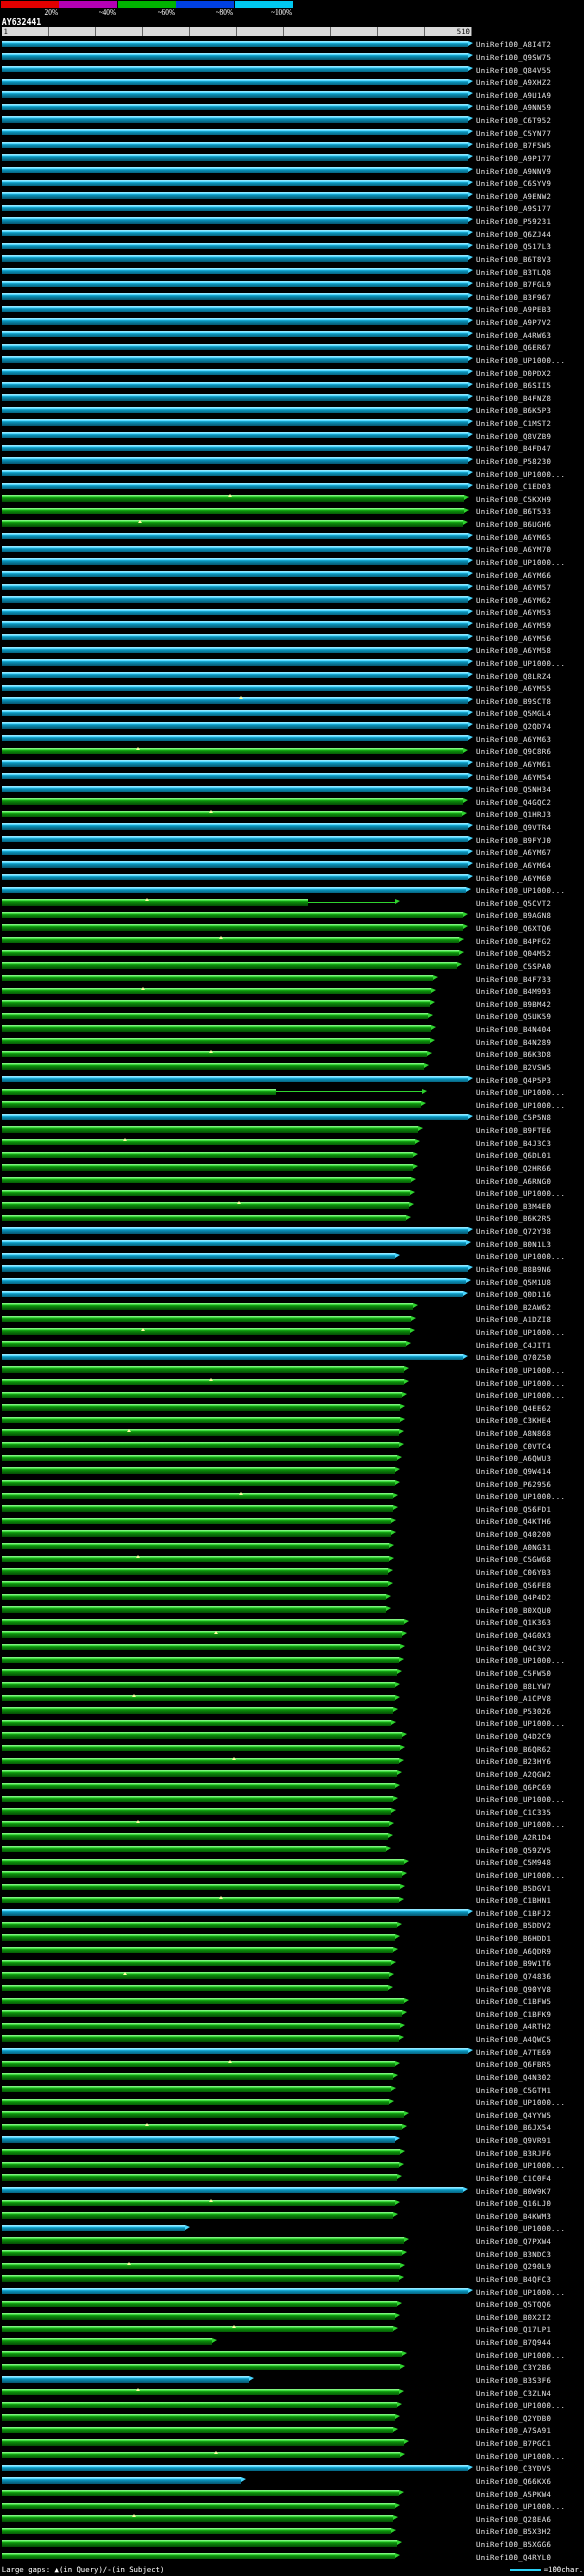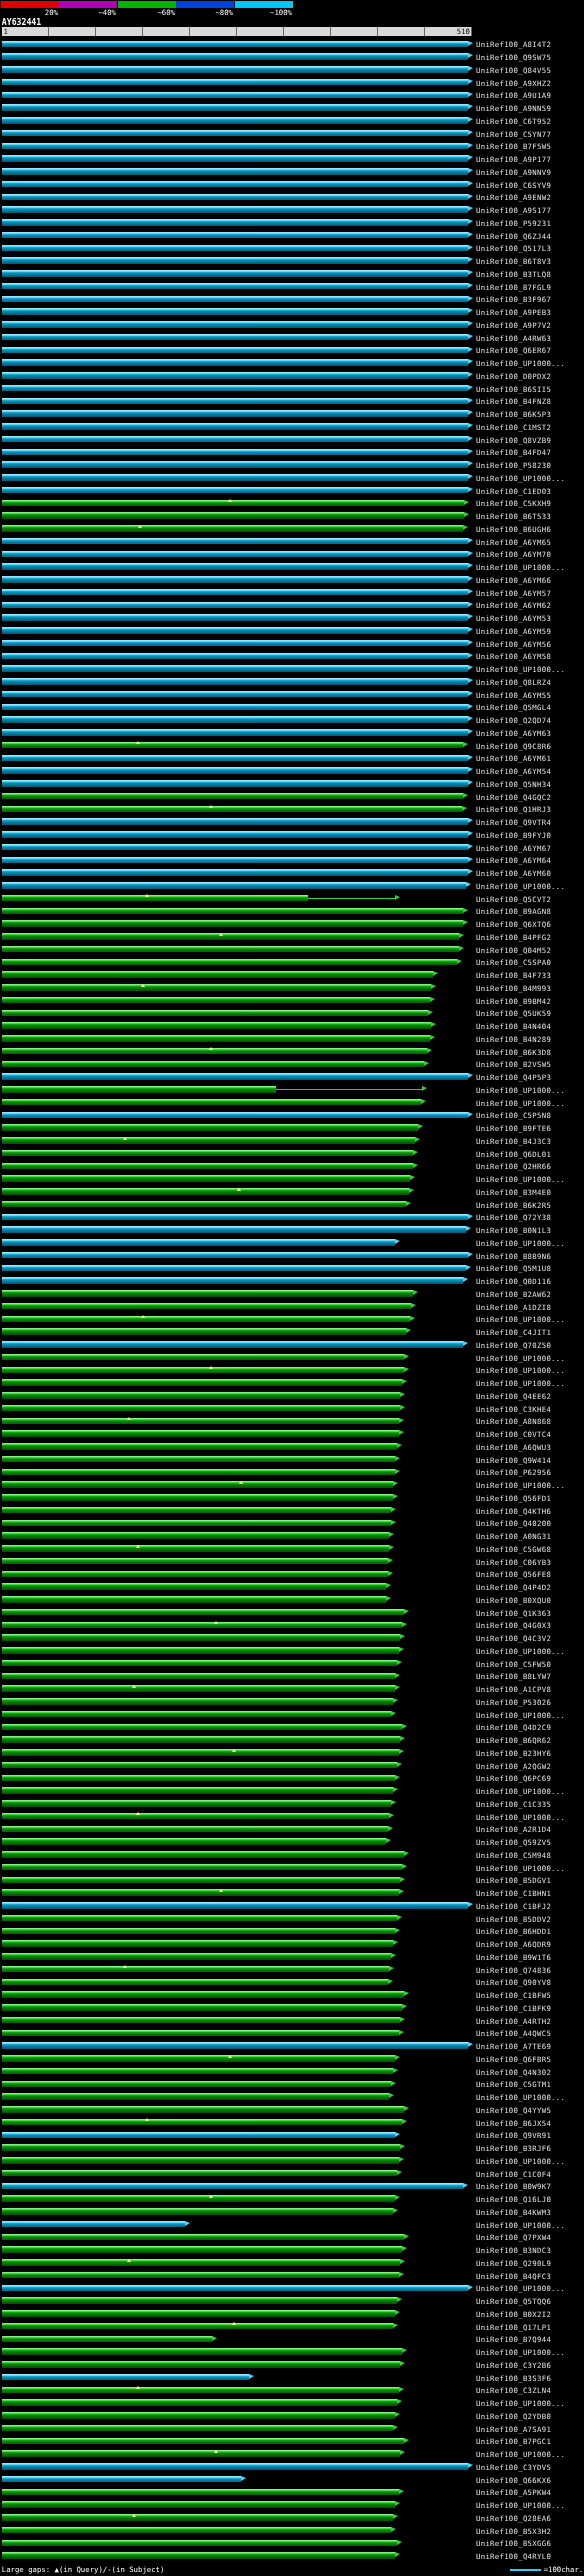--- a/index.html
+++ b/index.html
@@ -1,19 +1,19 @@
 <!DOCTYPE html>
 <html style="font-size:14.6px"><head>
 <meta charset="utf-8">
 <style>
   html,body{margin:0;padding:0;background:#000;}
   body{width:585px;height:2576px;position:relative;overflow:hidden;
        font-family:"DejaVu Sans Mono","Liberation Mono",monospace;color:#fff;}
   
-  .scale-area{position:relative;height:16.4px;margin:0.9px 0 0 0.9px;width:296px;}
+  .scale-area{position:relative;height:16.4px;margin:0.9px 0 0 0.9px;width:296px;font-family:Liberation Serif, serif;}
   .seg{position:absolute;top:0;height:7.3px;width:58px;}
   .seg span{position:absolute;top:7.3px;right:0.9px;font-size:7.3px;line-height:9.1px;color:#fff;white-space:nowrap;}
   
   .qname{font-size:8.2px;font-weight:bold;padding-left:1.8px;height:10px;line-height:10px;color:#fff;}
   .ruler{position:relative;margin-left:1.8px;width:470px;height:9.1px;background:#d9d9d9;font-size:7.3px;color:#000;}
   .ruler::before{content:"";position:absolute;left:0;top:0;right:0;bottom:0;
        background:repeating-linear-gradient(90deg,transparent 0 46px,#666 46px 47px);}
   .ruler .s{position:absolute;left:1.8px;top:0;line-height:9.1px;z-index:1;}
   .ruler .e{position:absolute;right:1.8px;top:0;line-height:9.1px;z-index:1;}
   
@@ -431,20 +431,28 @@
       <div class="bar c" style="width: 466px;">
         <i class="solid" style="width: 466px;"></i>
         <i class="arr"></i>
       </div>
       <span class="rlabel">UniRef100_A6YM55</span>
     </div>
     <div class="row">
       <div class="bar c" style="width: 466px;">
         <i class="solid" style="width: 466px;"></i>
         <i class="arr"></i>
+        <i class="tri" style="left: 237px;"></i>
+      </div>
+      <span class="rlabel">UniRef100_B9SCT8</span>
+    </div>
+    <div class="row">
+      <div class="bar c" style="width: 466px;">
+        <i class="solid" style="width: 466px;"></i>
+        <i class="arr"></i>
       </div>
       <span class="rlabel">UniRef100_Q5MGL4</span>
     </div>
     <div class="row">
       <div class="bar c" style="width: 466px;">
         <i class="solid" style="width: 466px;"></i>
         <i class="arr"></i>
       </div>
       <span class="rlabel">UniRef100_Q2QD74</span>
     </div>
@@ -694,20 +702,27 @@
         <i class="arr"></i>
       </div>
       <span class="rlabel">UniRef100_Q6DL01</span>
     </div>
     <div class="row">
       <div class="bar g" style="width: 411px;">
         <i class="solid" style="width: 411px;"></i>
         <i class="arr"></i>
       </div>
       <span class="rlabel">UniRef100_Q2HR66</span>
+    </div>
+    <div class="row">
+      <div class="bar g" style="width: 409px;">
+        <i class="solid" style="width: 409px;"></i>
+        <i class="arr"></i>
+      </div>
+      <span class="rlabel">UniRef100_A6RNG0</span>
     </div>
     <div class="row">
       <div class="bar g" style="width: 408px;">
         <i class="solid" style="width: 408px;"></i>
         <i class="arr"></i>
       </div>
       <span class="rlabel">UniRef100_UP1000...</span>
     </div>
     <div class="row">
       <div class="bar g" style="width: 407px;">

